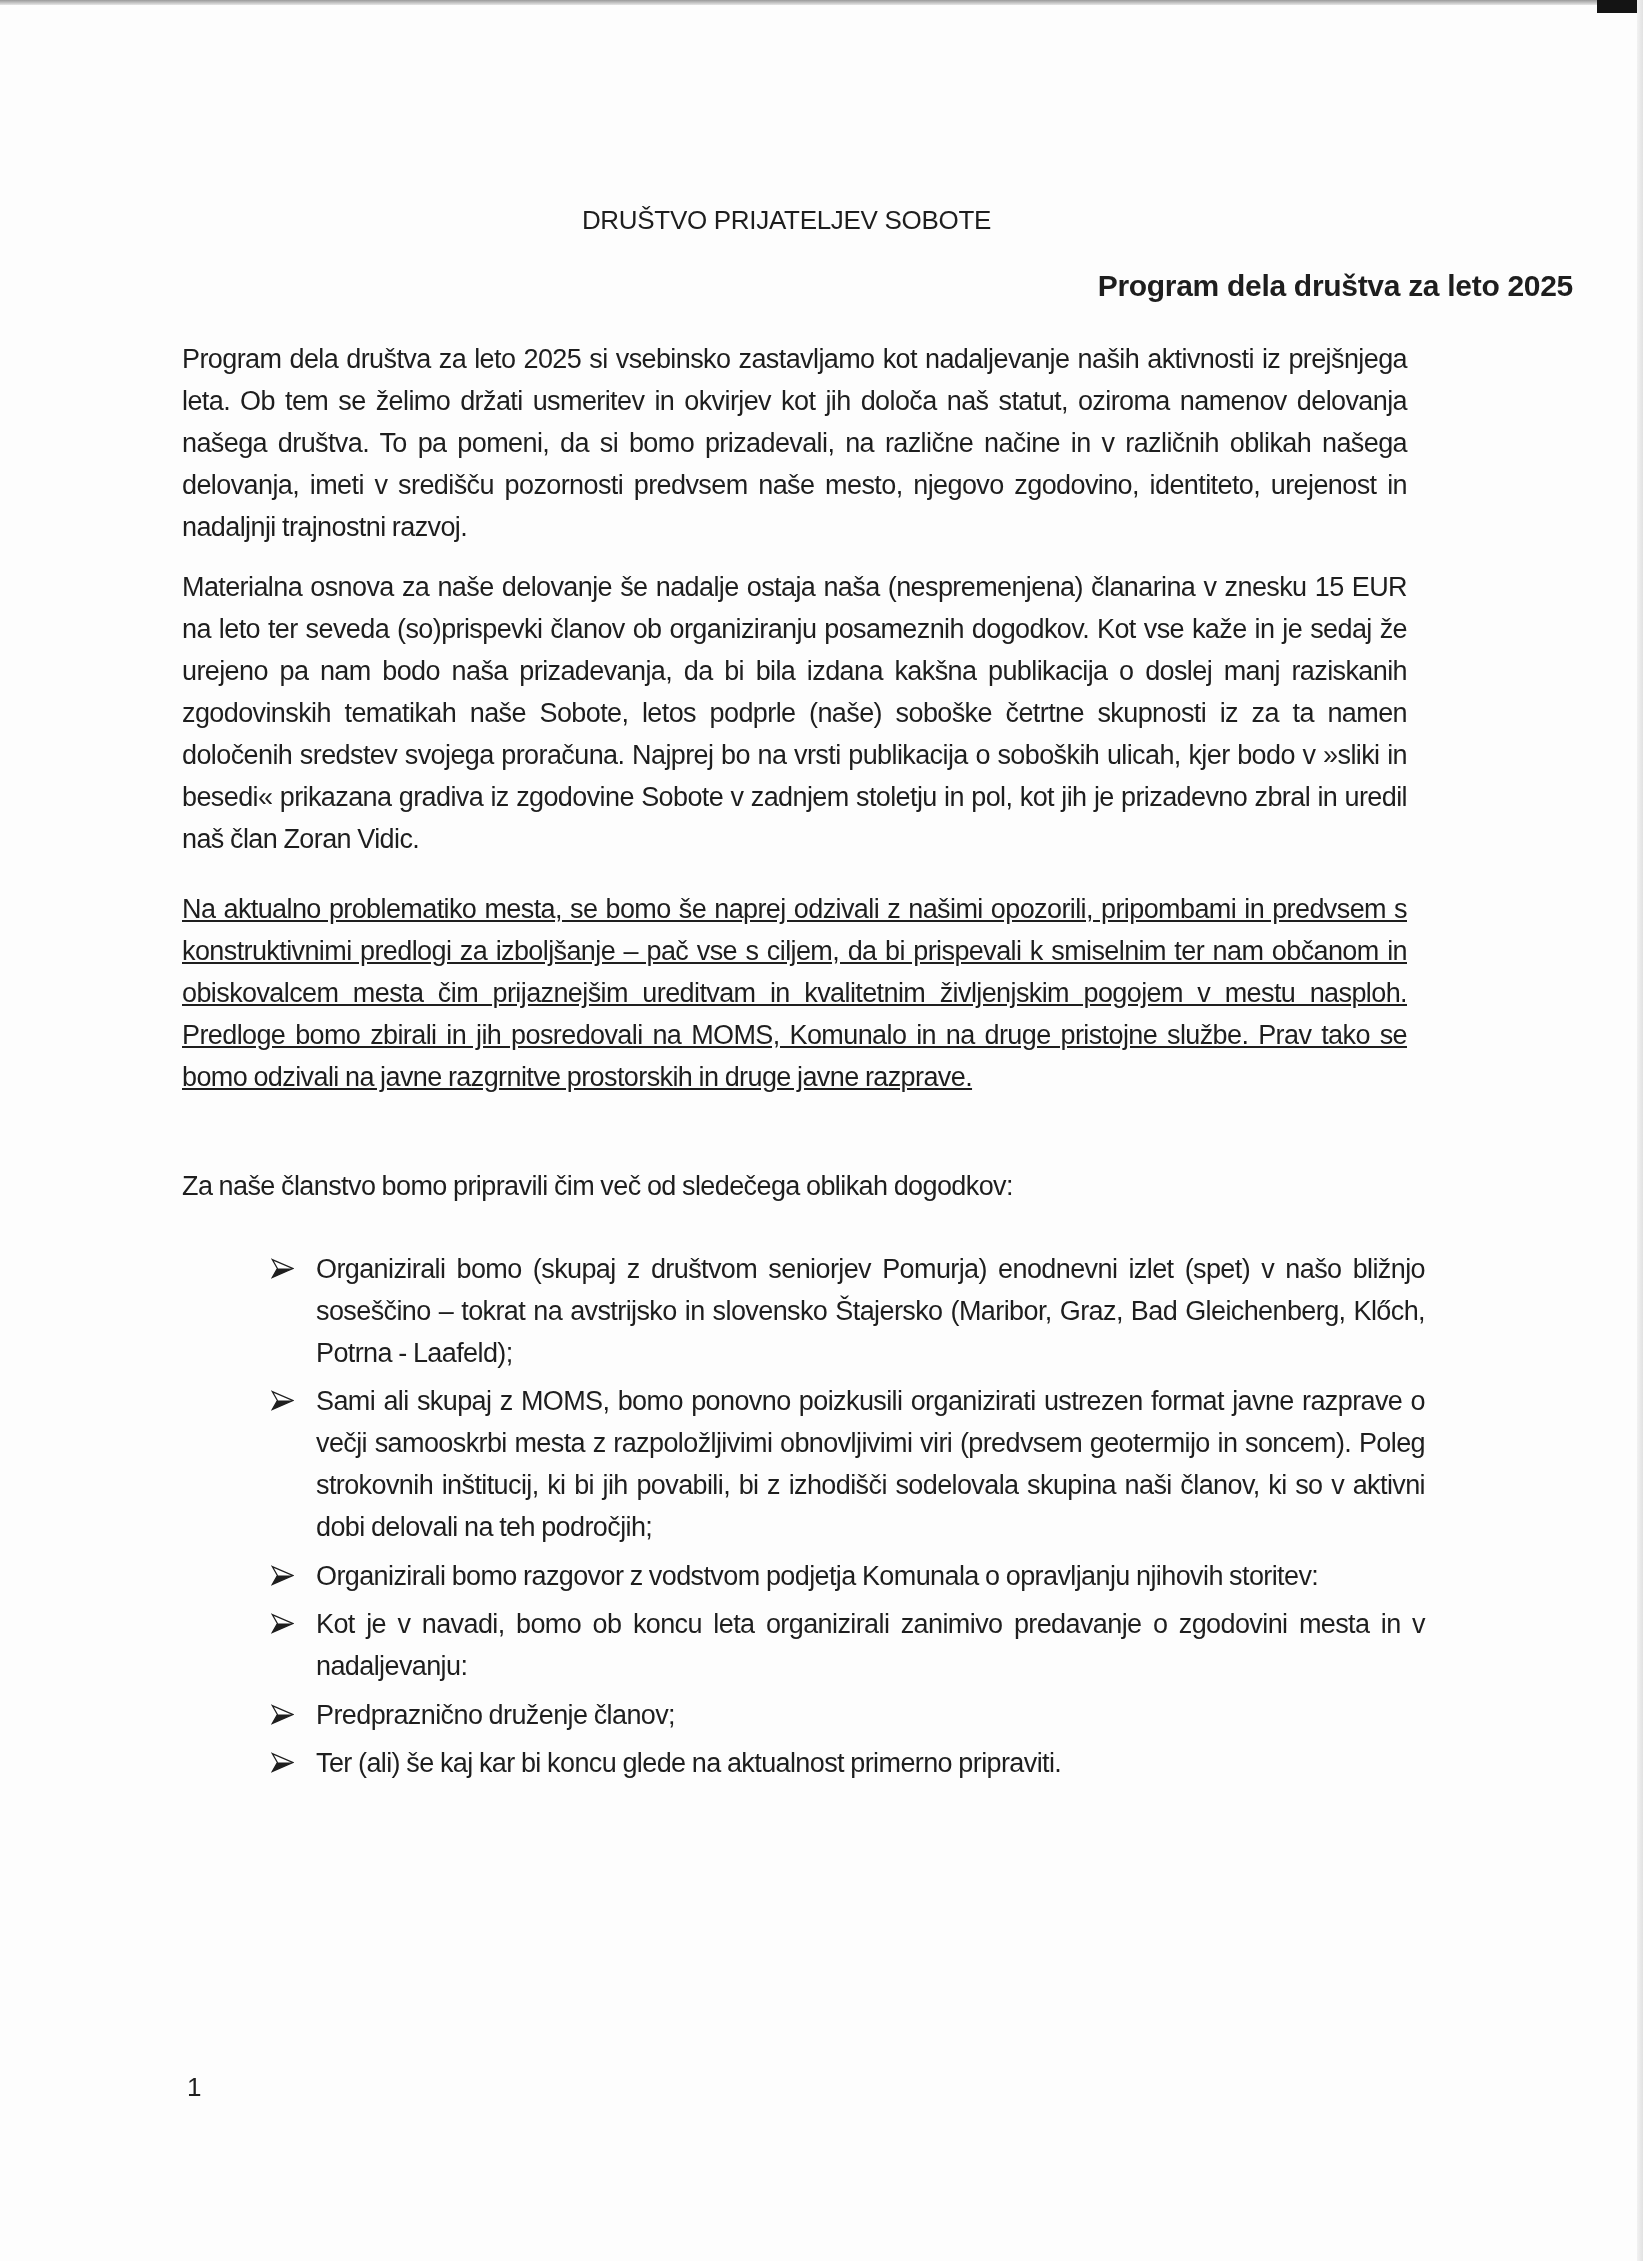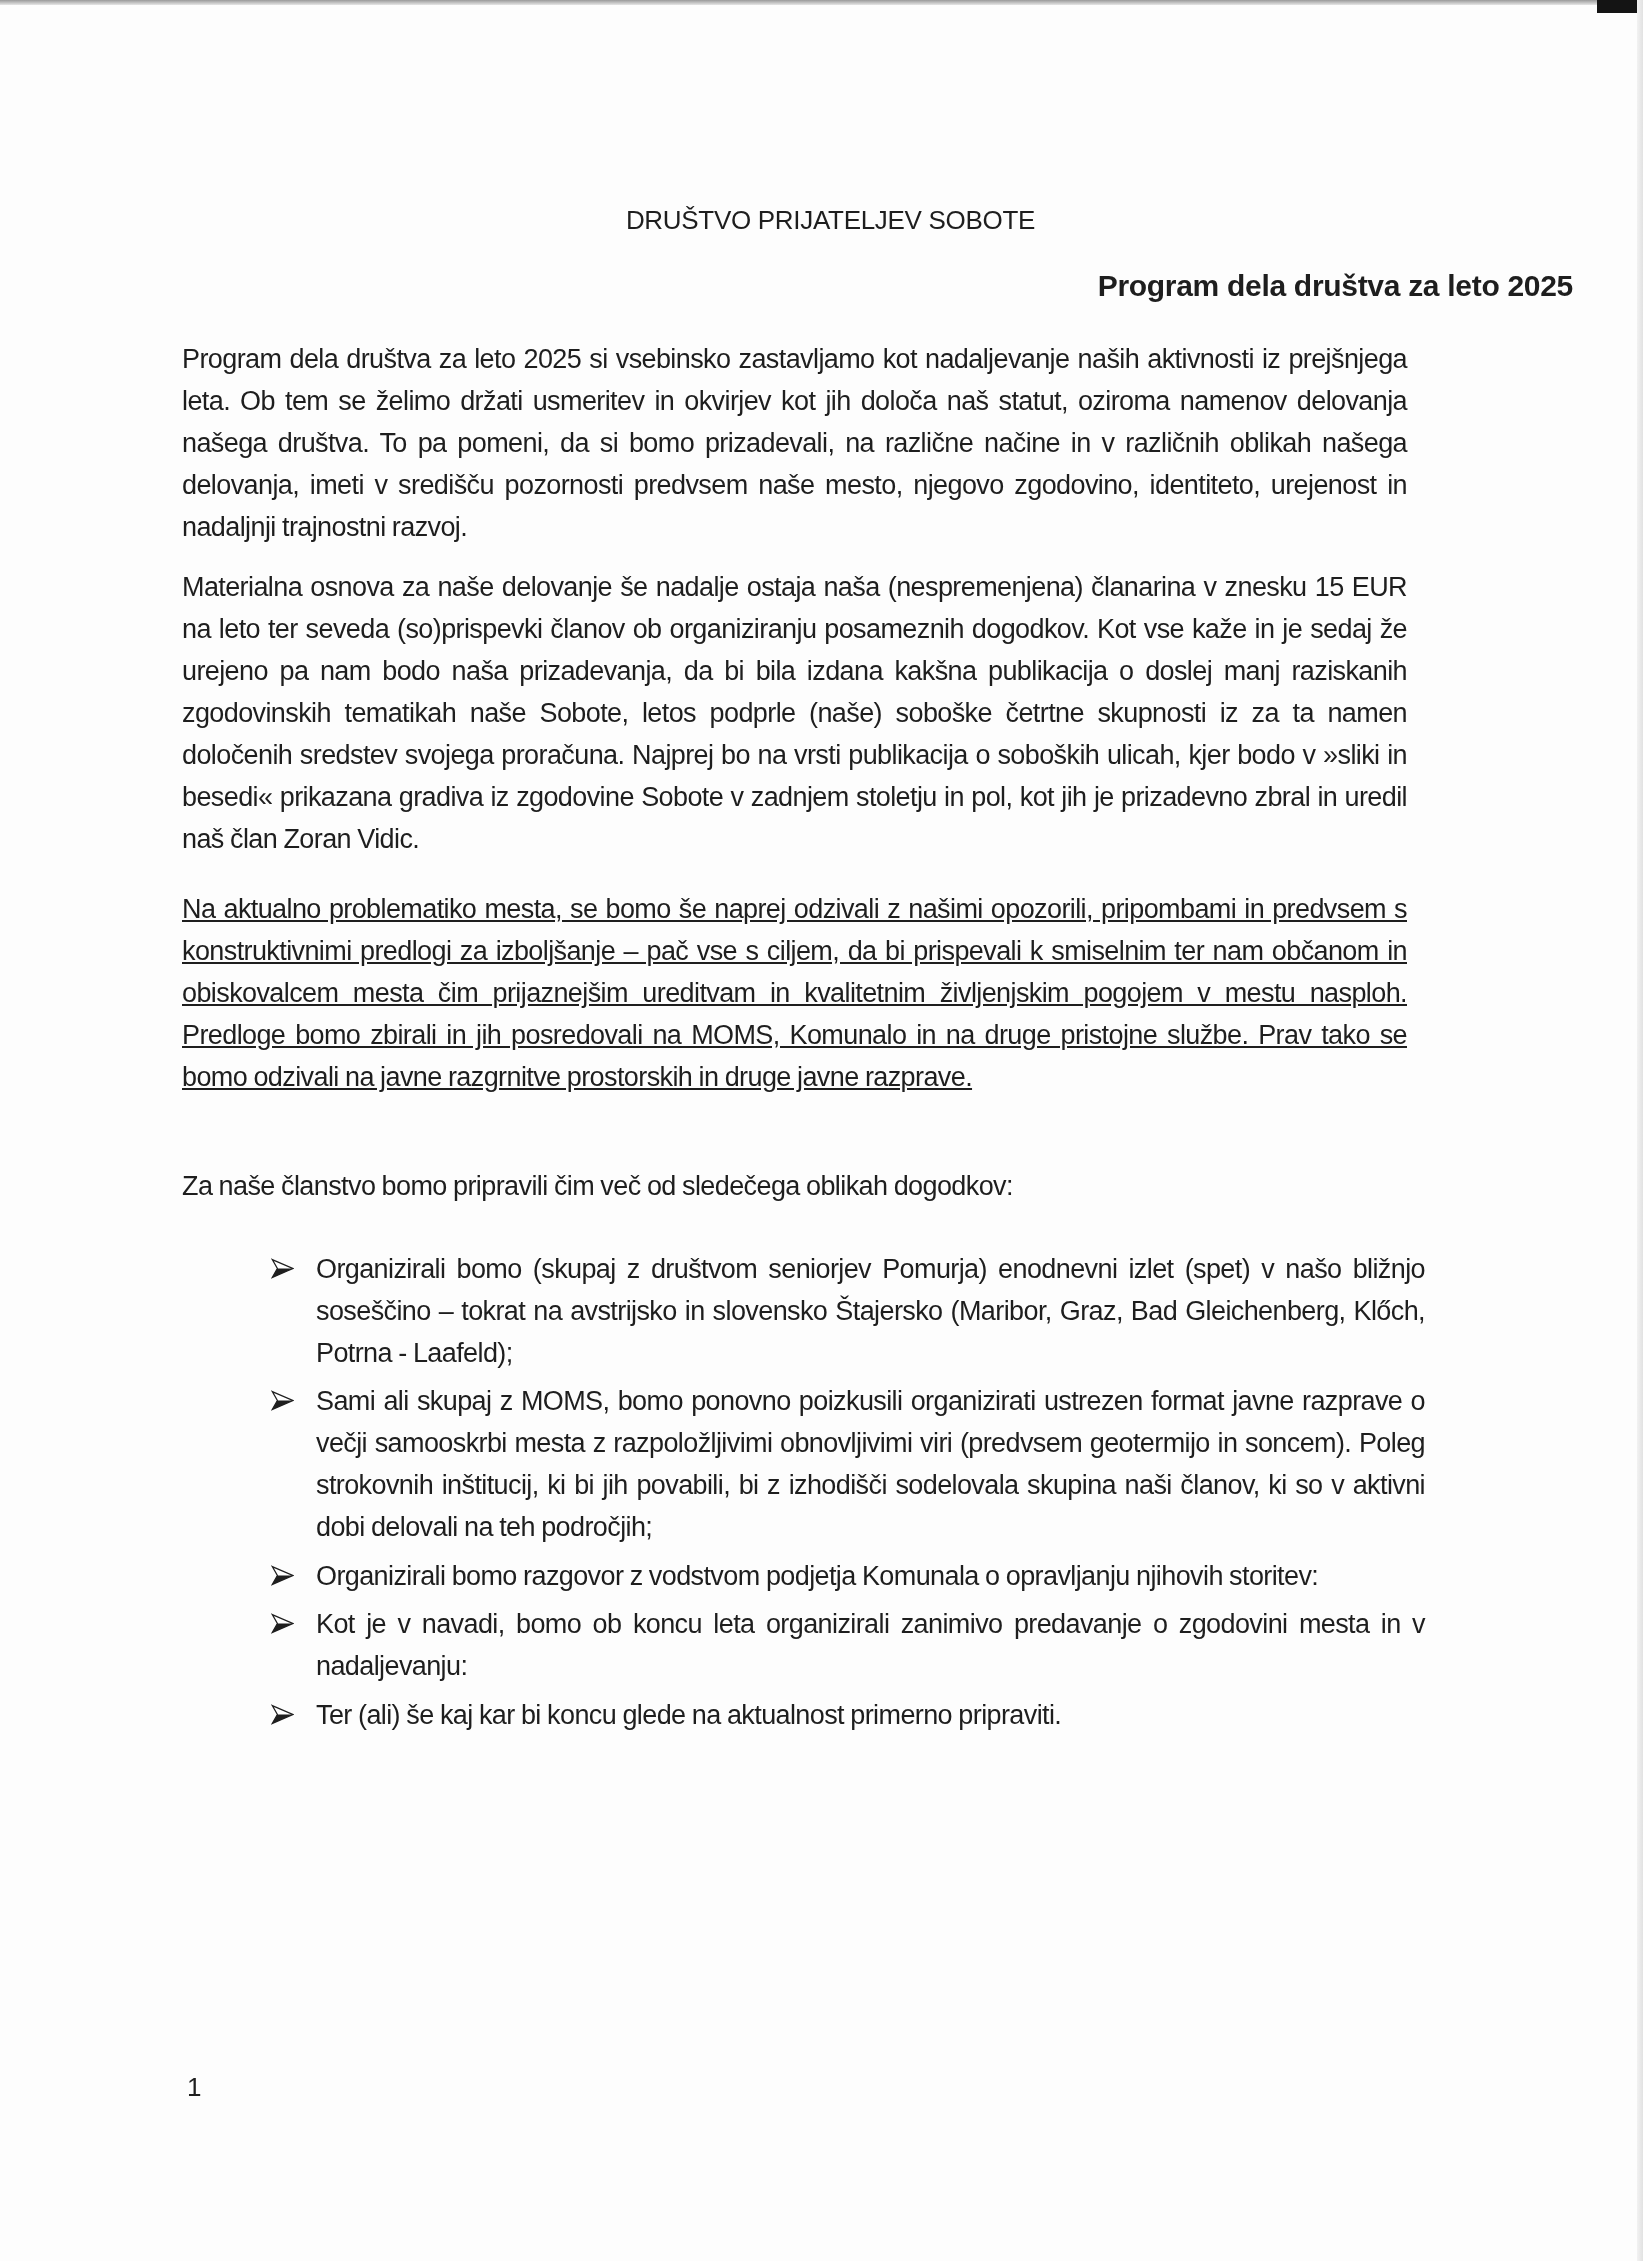--- a/index.html
+++ b/index.html
@@ -16,21 +16,21 @@
   .scan-top-right {
     position: absolute; left: 1597px; top: 0; width: 46px; height: 13px;
     background: #141414;
   }
   .scan-right-edge {
     position: absolute; left: 1637px; top: 0; width: 6.4px; height: 2261px;
     background: linear-gradient(90deg, #f2f2f2, #e2e2e2);
   }
   .org-name {
     position: absolute; left: 0; width: 1573px; top: 205px;
-    text-align: center; font-size: 26px; letter-spacing: -0.3px; padding-left: 44px;
+    text-align: center; font-size: 26px; letter-spacing: -0.3px;
   }
   .doc-title {
     position: absolute; left: 0; width: 1573px; top: 269px;
     text-align: right; font-size: 30px; font-weight: bold; letter-spacing: -0.3px;
   }
   .para {
     position: absolute; left: 182px; width: 1225px;
     font-size: 27px; line-height: 42px; text-align: justify;
     letter-spacing: -0.6px; word-spacing: -0.6px;
   }
@@ -97,18 +97,25 @@
         <path d="M2 4 L34 18 L2 32 L10 18 Z" fill="#fff" stroke="#1e1e1e" stroke-width="2"></path>
         <path d="M10 18 L34 18 L2 32 Z" fill="#1e1e1e"></path>
       </svg>
     <span>Kot je v navadi, bomo ob koncu leta organizirali zanimivo predavanje o zgodovini mesta in v nadaljevanju:</span>
   </li>
   <li class="bullet-item">
     <svg class="arrow" viewBox="0 0 36 36">
         <path d="M2 4 L34 18 L2 32 L10 18 Z" fill="#fff" stroke="#1e1e1e" stroke-width="2"></path>
         <path d="M10 18 L34 18 L2 32 Z" fill="#1e1e1e"></path>
       </svg>
+    <span>Predpraznično druženje članov;</span>
+  </li>
+  <li class="bullet-item">
+    <svg class="arrow" viewBox="0 0 36 36">
+        <path d="M2 4 L34 18 L2 32 L10 18 Z" fill="#fff" stroke="#1e1e1e" stroke-width="2"></path>
+        <path d="M10 18 L34 18 L2 32 Z" fill="#1e1e1e"></path>
+      </svg>
     <span>Ter (ali) še kaj kar bi koncu glede na aktualnost primerno pripraviti.</span>
   </li>
 </ul>
 
 <div class="page-number">1</div>
 
 
 </body></html>

